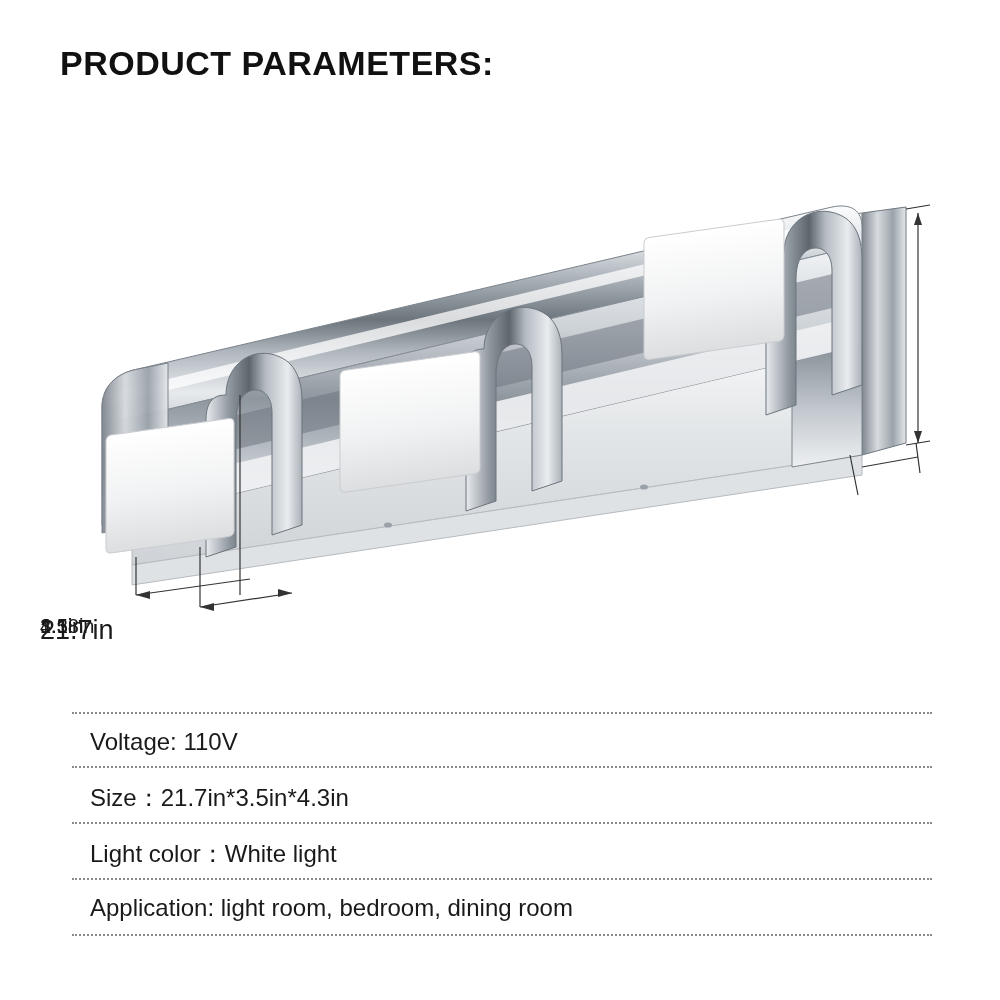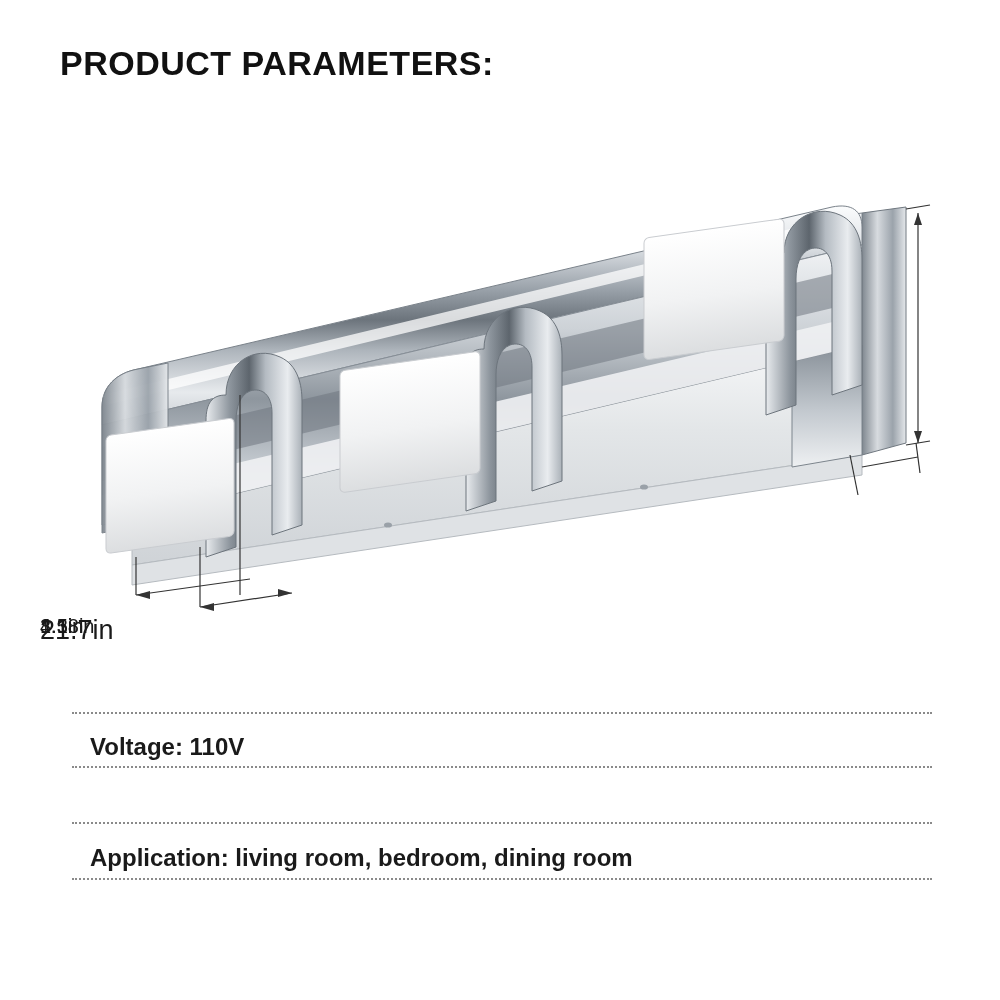--- a/index.html
+++ b/index.html
@@ -52,26 +52,25 @@
 
   
   .spec-table {
     position: absolute;
     left: 72px;
     top: 712px;
     width: 860px;
   }
   .spec-row {
     display: flex;
-    align-items: center;
+    align-items: flex-start;
     height: 56px;
     border-bottom: 2px dotted #8a8a8a;
     padding-top: 14px;
     box-sizing: border-box;
-    font-weight: bold;
   }
   .spec-row:first-child {
     border-top: 2px dotted #8a8a8a;
   }
   .spec-cell {
     font-size: 24px;
     color: #1a1a1a;
     padding-left: 18px;
     white-space: nowrap;
   }
@@ -206,20 +205,24 @@
   <span class="dim-label">3.5in</span>
 </div>
 
 <div class="spec-table">
 
   <div class="spec-row">
     <div class="spec-cell left">Voltage: 110V</div>
   </div>
 
   <div class="spec-row">
-  </div>
-
-
-  <div class="spec-row">
-    <div class="spec-cell full">Application: living room, bedroom, dining room</div>
+    <div class="spec-cell right">Size：21.7in*3.5in*4.3in</div>
+  </div>
+
+  <div class="spec-row">
+    <div class="spec-cell full">Light color：White light</div>
+  </div>
+
+  <div class="spec-row">
+    <div class="spec-cell full">Application: light room, bedroom, dining room</div>
   </div>
 
 </div>
 
 </body></html>

